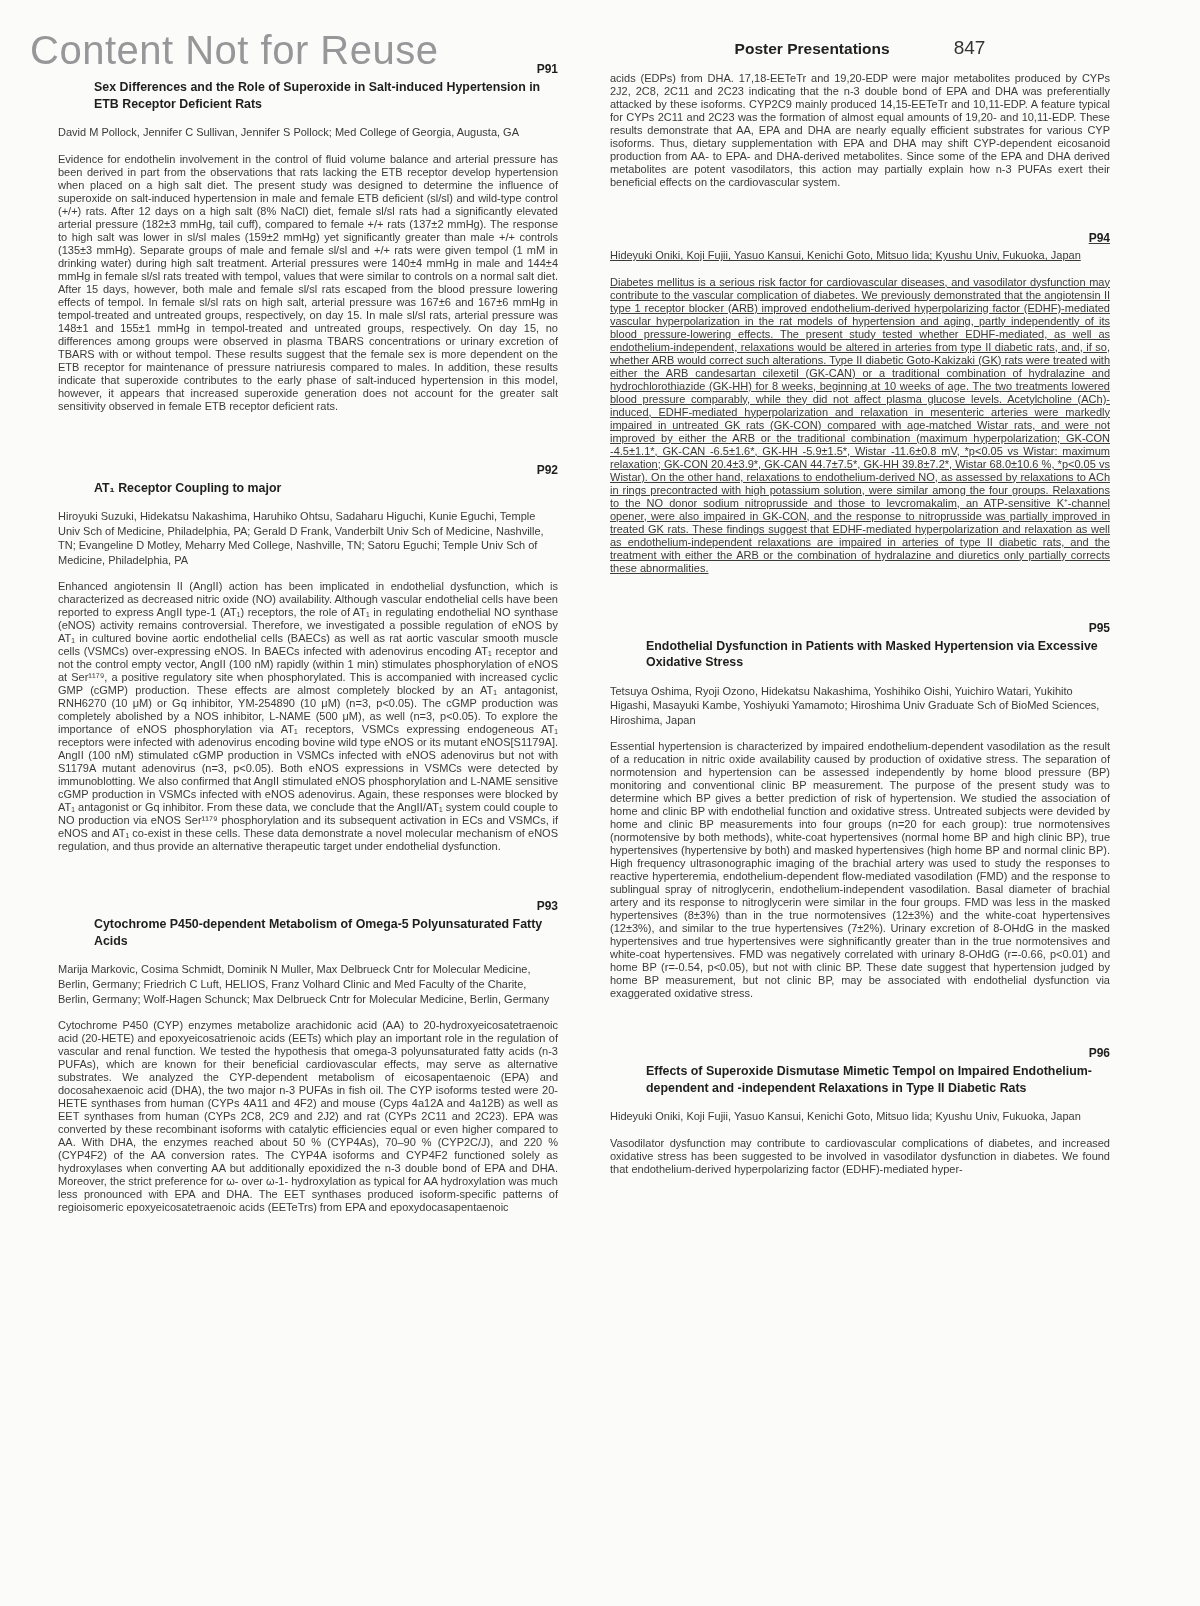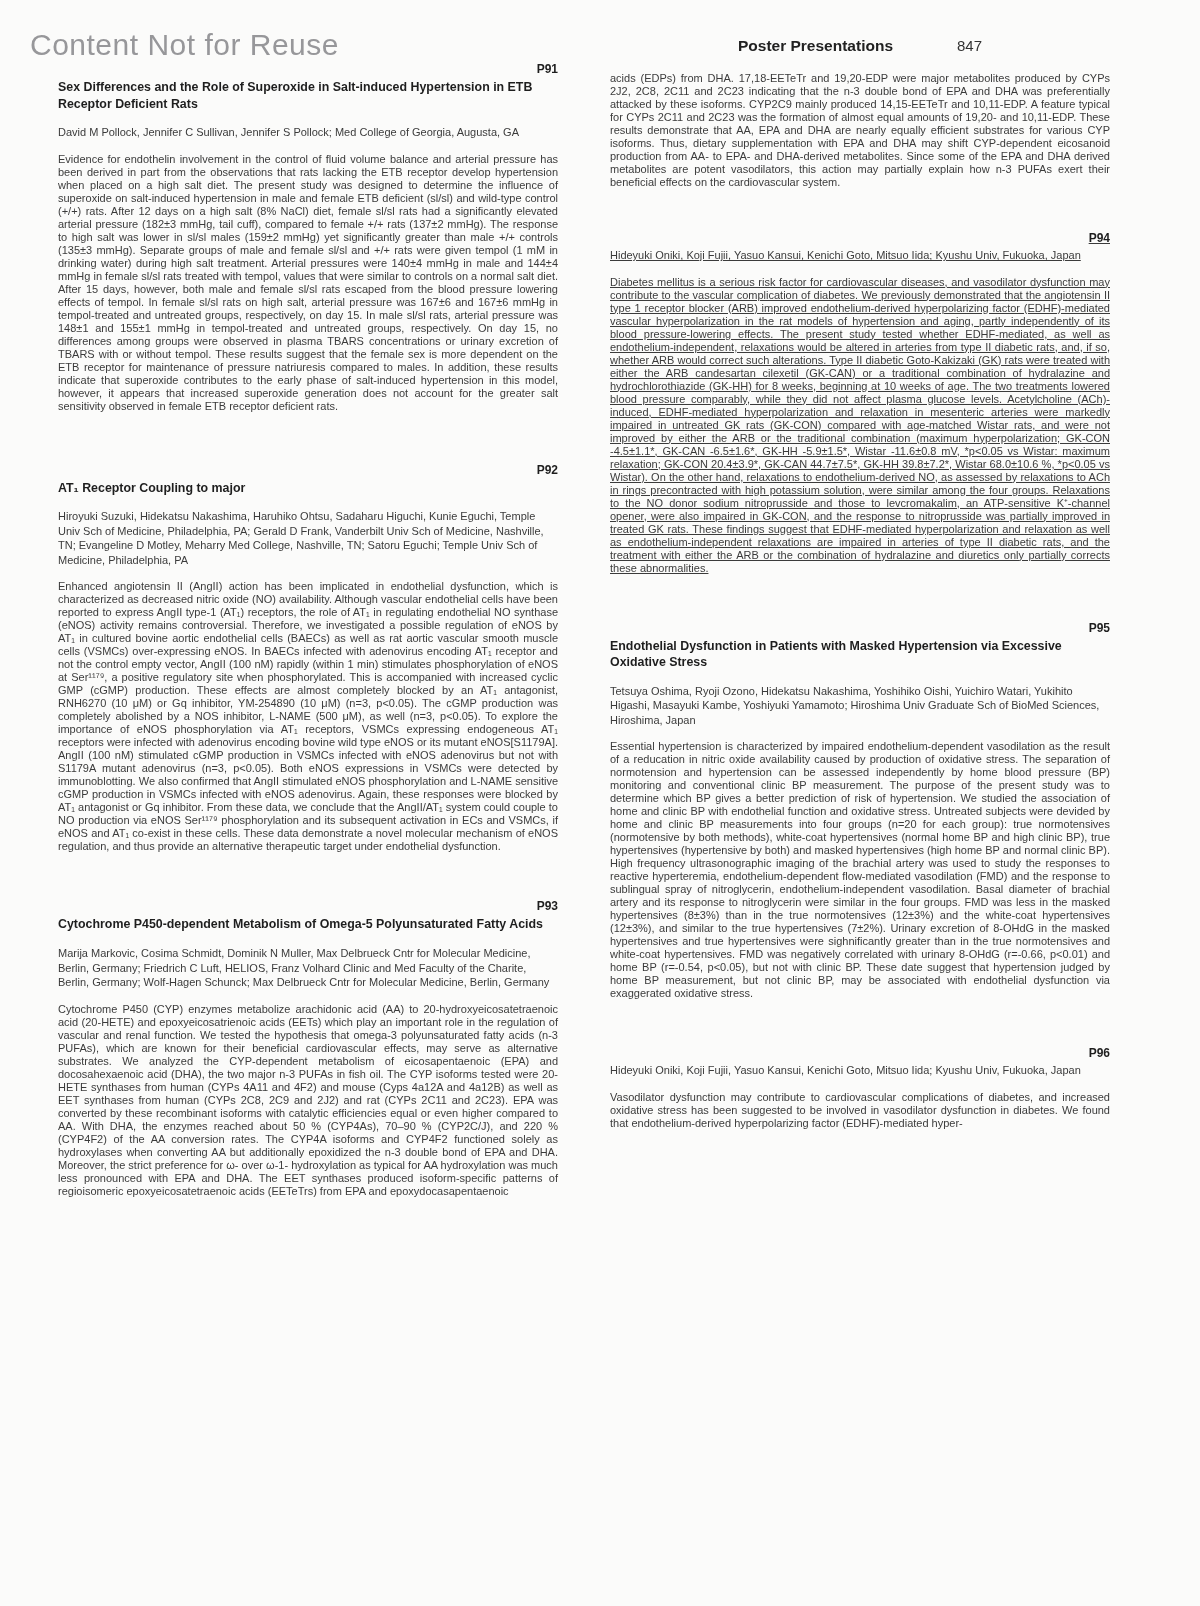--- a/index.html
+++ b/index.html
@@ -6,39 +6,39 @@
   html, body { background: #fbfbfa; }
   body {
     width: 1200px; height: 1606px;
     position: relative; overflow: hidden;
     font-family: "Liberation Sans", sans-serif;
     color: #3b3b3b;
   }
   .page { position: absolute; inset: 0; }
   .watermark {
     position: absolute; left: 30px; top: 28px;
-    font-size: 30px; font-weight: 400; color: #97979a;
+    font-size: 40px; font-weight: 400; color: #97979a;
     letter-spacing: 0.5px;
   }
   .running-header {
     position: absolute; top: 37px; left: 610px; width: 500px;
     display: flex; justify-content: center; align-items: baseline; gap: 42px;
   }
   .running-title { font-weight: bold; font-size: 15.5px; color: #212121; }
-  .page-number { font-size: 15px; color: #333; margin-left: 22px; }
+  .page-number { font-size: 19px; color: #333; margin-left: 22px; }
   .col { position: absolute; width: 500px; }
   .col-left  { left: 58px;  top: 62px; }
   .col-right { left: 610px; top: 72px; }
   .abstract .pnum {
     text-align: right; font-weight: bold; font-size: 12px;
     color: #1e1e1e; margin-bottom: 3px;
   }
   .abstract .title {
     font-size: 12.4px; font-weight: bold; color: #1e1e1e;
-    line-height: 16.5px; margin-bottom: 13px;
+    line-height: 16.5px; margin-bottom: 13px; margin-left: 36px;
   }
   .abstract .authors {
     font-size: 11px; line-height: 14.6px; color: #3b3b3b;
     margin-bottom: 13px;
   }
   .abstract .body, .continuation {
     font-size: 11px; line-height: 13px; text-align: justify;
     color: #3b3b3b;
   }
   .mt-p92 { margin-top: 50px; }
@@ -96,19 +96,20 @@
 
     <section class="abstract mt-p95">
       <div class="pnum">P95</div>
       <h2 class="title">Endothelial Dysfunction in Patients with Masked Hypertension via Excessive Oxidative Stress</h2>
       <p class="authors">Tetsuya Oshima, Ryoji Ozono, Hidekatsu Nakashima, Yoshihiko Oishi, Yuichiro Watari, Yukihito Higashi, Masayuki Kambe, Yoshiyuki Yamamoto; Hiroshima Univ Graduate Sch of BioMed Sciences, Hiroshima, Japan</p>
       <p class="body">Essential hypertension is characterized by impaired endothelium-dependent vasodilation as the result of a reducation in nitric oxide availability caused by production of oxidative stress. The separation of normotension and hypertension can be assessed independently by home blood pressure (BP) monitoring and conventional clinic BP measurement. The purpose of the present study was to determine which BP gives a better prediction of risk of hypertension. We studied the association of home and clinic BP with endothelial function and oxidative stress. Untreated subjects were devided by home and clinic BP measurements into four groups (n=20 for each group): true normotensives (normotensive by both methods), white-coat hypertensives (normal home BP and high clinic BP), true hypertensives (hypertensive by both) and masked hypertensives (high home BP and normal clinic BP). High frequency ultrasonographic imaging of the brachial artery was used to study the responses to reactive hyperteremia, endothelium-dependent flow-mediated vasodilation (FMD) and the response to sublingual spray of nitroglycerin, endothelium-independent vasodilation. Basal diameter of brachial artery and its response to nitroglycerin were similar in the four groups. FMD was less in the masked hypertensives (8±3%) than in the true normotensives (12±3%) and the white-coat hypertensives (12±3%), and similar to the true hypertensives (7±2%). Urinary excretion of 8-OHdG in the masked hypertensives and true hypertensives were sighnificantly greater than in the true normotensives and white-coat hypertensives. FMD was negatively correlated with urinary 8-OHdG (r=-0.66, p&lt;0.01) and home BP (r=-0.54, p&lt;0.05), but not with clinic BP. These date suggest that hypertension judged by home BP measurement, but not clinic BP, may be associated with endothelial dysfunction via exaggerated oxidative stress.</p>
     </section>
 
     <section class="abstract mt-p96">
       <div class="pnum">P96</div>
+      <h2 class="title">Effects of Superoxide Dismutase Mimetic Tempol on Impaired Endothelium-dependent and -independent Relaxations in Type II Diabetic Rats</h2>
       <p class="authors">Hideyuki Oniki, Koji Fujii, Yasuo Kansui, Kenichi Goto, Mitsuo Iida; Kyushu Univ, Fukuoka, Japan</p>
       <p class="body">Vasodilator dysfunction may contribute to cardiovascular complications of diabetes, and increased oxidative stress has been suggested to be involved in vasodilator dysfunction in diabetes. We found that endothelium-derived hyperpolarizing factor (EDHF)-mediated hyper-</p>
     </section>
 
   </div>
 
 </div>
 
 </body></html>

